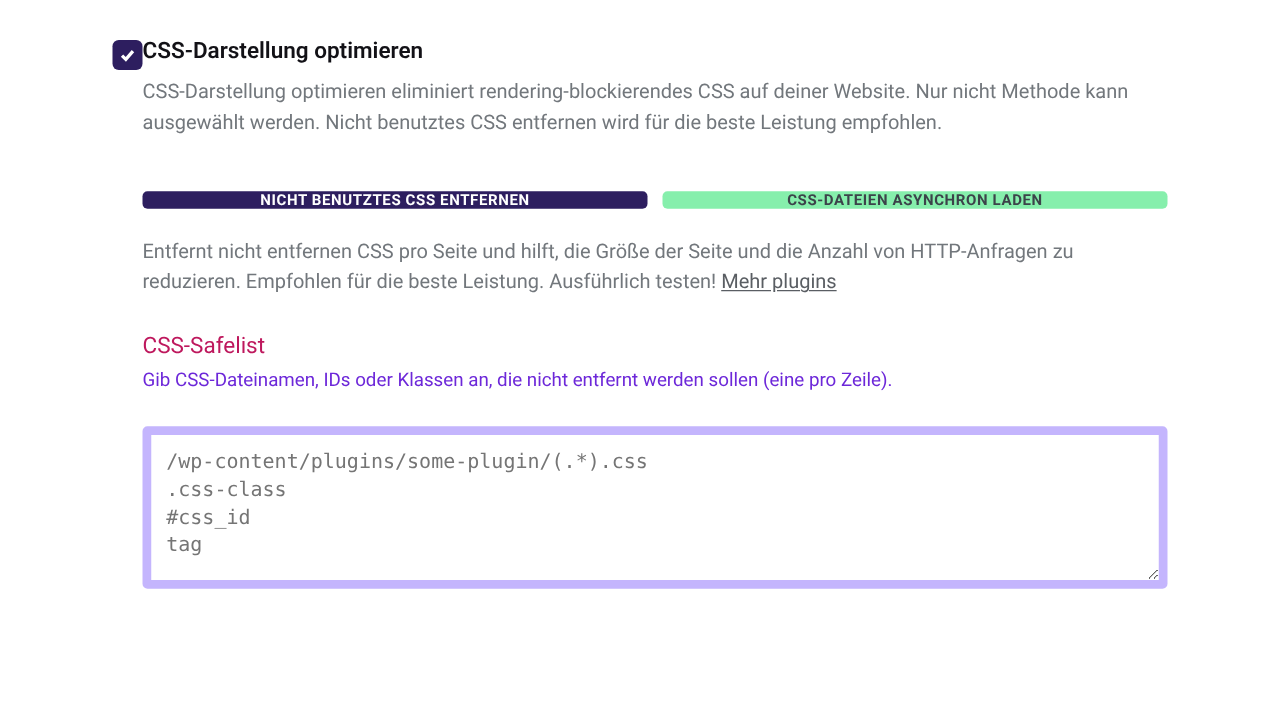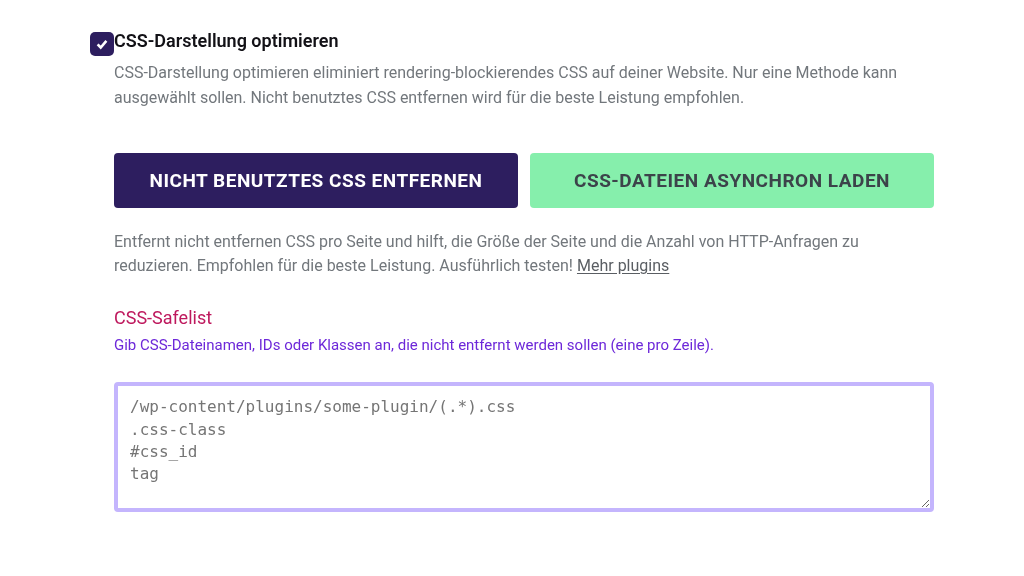--- a/index.html
+++ b/index.html
@@ -47,22 +47,22 @@
       line-height: 1.55;
       margin-bottom: 42px;
     }
     .tab-row {
       display: flex;
       gap: 12px;
       margin-bottom: 22px;
     }
     .tab {
       flex: 1;
-      padding: 16px 10px;
-      font-size: 19px;
+      padding: 0 10px;
+      font-size: 12px;
       font-weight: 700;
       letter-spacing: 0.5px;
       text-align: center;
       border-radius: 4px;
       cursor: pointer;
       text-transform: uppercase;
     }
     .tab-active {
       background: #2d1e5f;
       color: #fff;
@@ -88,21 +88,21 @@
       margin-bottom: 8px;
     }
     .safelist-hint {
       font-size: 15px;
       color: #6d28d9;
       margin-bottom: 28px;
     }
     .safelist-textarea {
       width: 100%;
       min-height: 130px;
-      border: 4px solid #c4b5fd;
+      border: 7px solid #c4b5fd;
       border-radius: 4px;
       padding: 10px 12px;
       font-family: ui-monospace, SFMono-Regular, "SF Mono", Menlo, Consolas, monospace;
       font-size: 16px;
       color: #6b6f75;
       line-height: 1.4;
       resize: vertical;
       outline: none;
     }
   </style>
@@ -110,21 +110,21 @@
 <body>
 
 <div class="setting-row">
   <div class="checkbox">
     <svg viewBox="0 0 16 16">
         <polyline points="3,8.5 6.5,12 13,4.5"></polyline>
       </svg>
   </div>
   <div class="setting-content">
     <div class="setting-title">CSS-Darstellung optimieren</div>
-    <div class="setting-desc">CSS-Darstellung optimieren eliminiert rendering-blockierendes CSS auf deiner Website. Nur eine Methode kann ausgewählt sollen. Nicht benutztes CSS entfernen wird für die beste Leistung empfohlen.</div>
+    <div class="setting-desc">CSS-Darstellung optimieren eliminiert rendering-blockierendes CSS auf deiner Website. Nur nicht Methode kann ausgewählt werden. Nicht benutztes CSS entfernen wird für die beste Leistung empfohlen.</div>
 
     <div class="tab-row">
       <div class="tab tab-active">NICHT BENUTZTES CSS ENTFERNEN</div>
       <div class="tab tab-inactive">CSS-DATEIEN ASYNCHRON LADEN</div>
     </div>
 
     <div class="tab-desc">
       <span>Entfernt nicht entfernen CSS pro Seite und hilft, die Größe der Seite und die Anzahl von HTTP-Anfragen zu reduzieren. Empfohlen für die beste Leistung. Ausführlich testen! </span><a href="#">Mehr plugins</a>
     </div>
 

